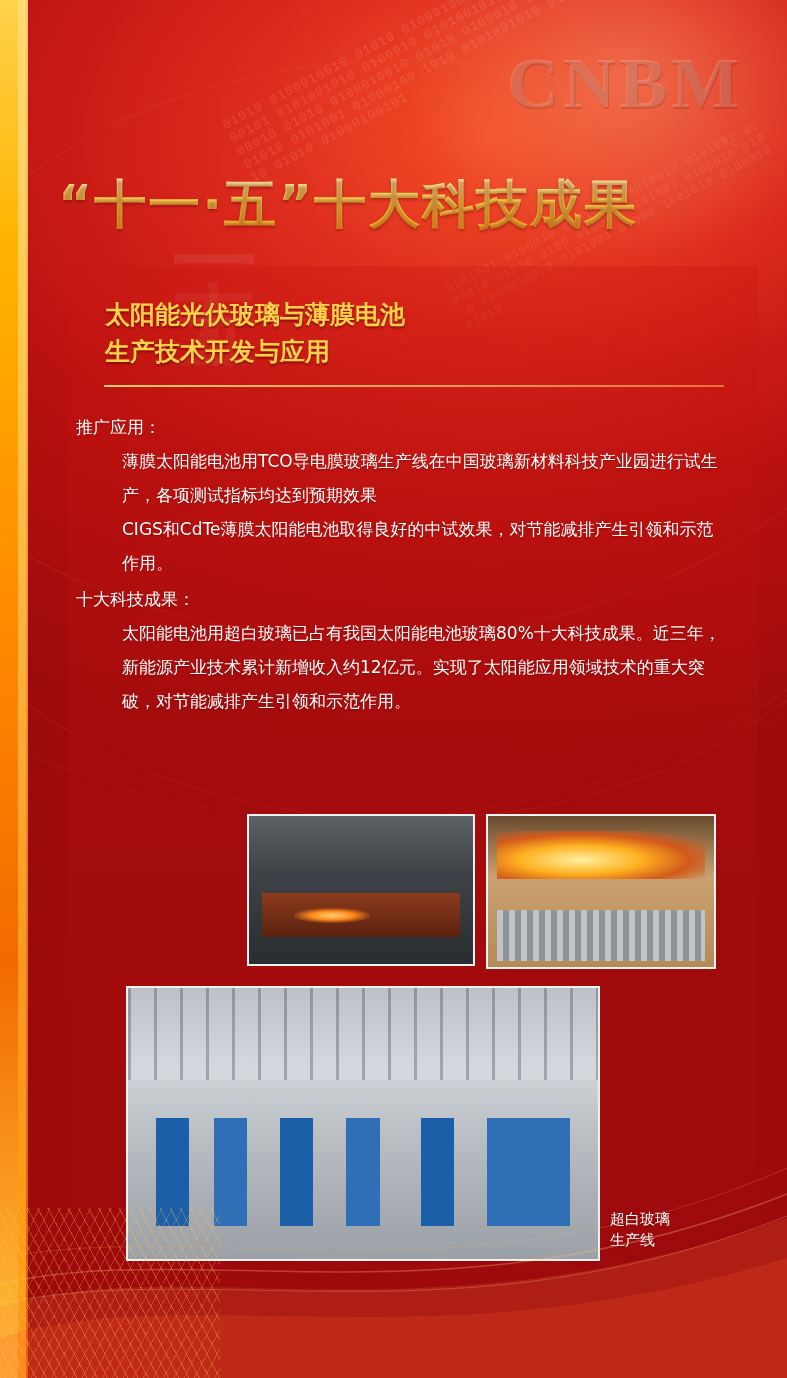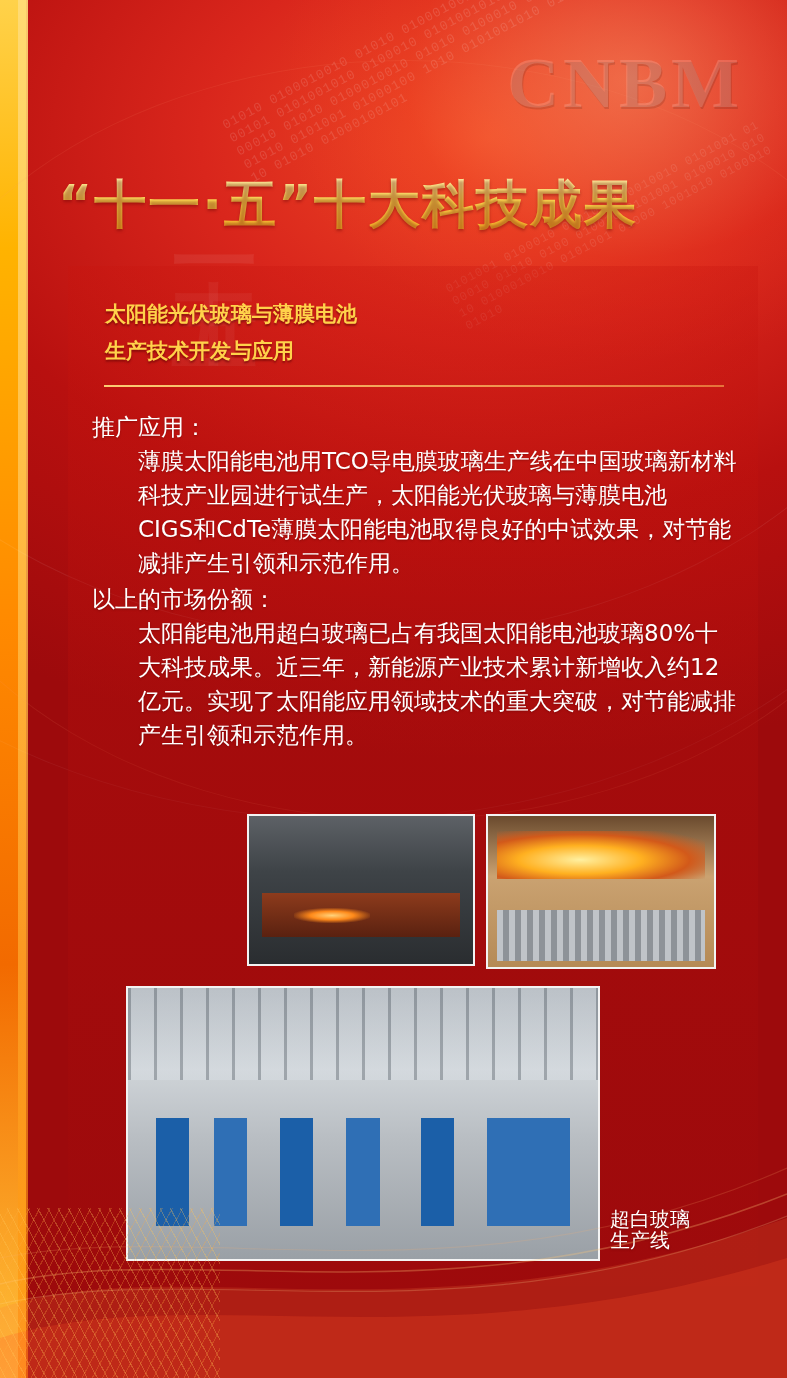--- a/index.html
+++ b/index.html
@@ -87,45 +87,45 @@
     text-shadow: 0 2px 3px rgba(90,0,0,0.35);
     font-family: "DejaVu Sans", sans-serif;
   }
   
   .panel {
     position: absolute; left: 68px; top: 266px; width: 690px; height: 1020px;
     background: linear-gradient(180deg, rgba(200,20,14,0.30) 0%, rgba(160,10,10,0.22) 100%);
   }
   .panel-title {
     position: absolute; left: 105px; top: 296px; width: 620px;
-    font-size: 21px; font-weight: bold; line-height: 37px; color: #ffd24a;
+    font-size: 25px; font-weight: bold; line-height: 37px; color: #ffd24a;
     text-shadow: 0 2px 2px rgba(80,0,0,0.5);
     font-family: "DejaVu Sans", sans-serif;
   }
   .divider {
     position: absolute; left: 104px; top: 385px; width: 620px; height: 2px;
     background: linear-gradient(90deg, rgba(255,215,120,.95), rgba(255,190,90,.55));
   }
   .body {
-    position: absolute; left: 92px; top: 408px; width: 648px;
-    color: #ffffff; font-size: 23px; line-height: 34px;
+    position: absolute; left: 76px; top: 408px; width: 648px;
+    color: #ffffff; font-size: 17px; line-height: 34px;
     font-family: "DejaVu Sans", sans-serif;
     text-shadow: 0 1px 2px rgba(90,0,0,0.45);
   }
   .sec-label { margin-top: 2px; }
   .para { text-indent: 0; padding-left: 46px; }
   .para + .para { margin-top: 0; }
   
   .photo { position: absolute; border: 2px solid #f3f3f3; overflow: hidden; }
   .ph1 { left: 247px; top: 814px; width: 228px; height: 152px; }
   .ph2 { left: 486px; top: 814px; width: 230px; height: 155px; }
   .ph3 { left: 126px; top: 986px; width: 474px; height: 275px; }
   .cap {
     position: absolute; left: 610px; top: 1209px;
-    color: #ffffff; font-size: 20px; line-height: 21px;
+    color: #ffffff; font-size: 15px; line-height: 21px;
     font-family: "DejaVu Sans", sans-serif;
     text-shadow: 0 1px 2px rgba(90,0,0,0.5);
   }
   
   .wave {
     position: absolute; left: 0; bottom: 0; width: 787px; height: 280px;
     pointer-events: none;
   }
   .mesh {
     position: absolute; left: -10px; bottom: -10px; width: 230px; height: 180px;
@@ -181,23 +181,23 @@
   <div class="panel"></div>
 
   <div class="panel-title">
     <div>太阳能光伏玻璃与薄膜电池</div>
     <div>生产技术开发与应用</div>
   </div>
   <div class="divider"></div>
 
   <div class="body">
     <div class="sec-label">推广应用：</div>
-    <div class="para">薄膜太阳能电池用TCO导电膜玻璃生产线在中国玻璃新材料科技产业园进行试生产，太阳能光伏玻璃与薄膜电池</div>
+    <div class="para">薄膜太阳能电池用TCO导电膜玻璃生产线在中国玻璃新材料科技产业园进行试生产，各项测试指标均达到预期效果</div>
     <div class="para">CIGS和CdTe薄膜太阳能电池取得良好的中试效果，对节能减排产生引领和示范作用。</div>
-    <div class="sec-label">以上的市场份额：</div>
+    <div class="sec-label">十大科技成果：</div>
     <div class="para">太阳能电池用超白玻璃已占有我国太阳能电池玻璃80%十大科技成果。近三年，新能源产业技术累计新增收入约12亿元。实现了太阳能应用领域技术的重大突破，对节能减排产生引领和示范作用。</div>
   </div>
 
   <div class="photo ph1">
     <div class="img-a"></div>
   </div>
   <div class="photo ph2">
     <div class="img-b"></div>
   </div>
   <div class="photo ph3">

